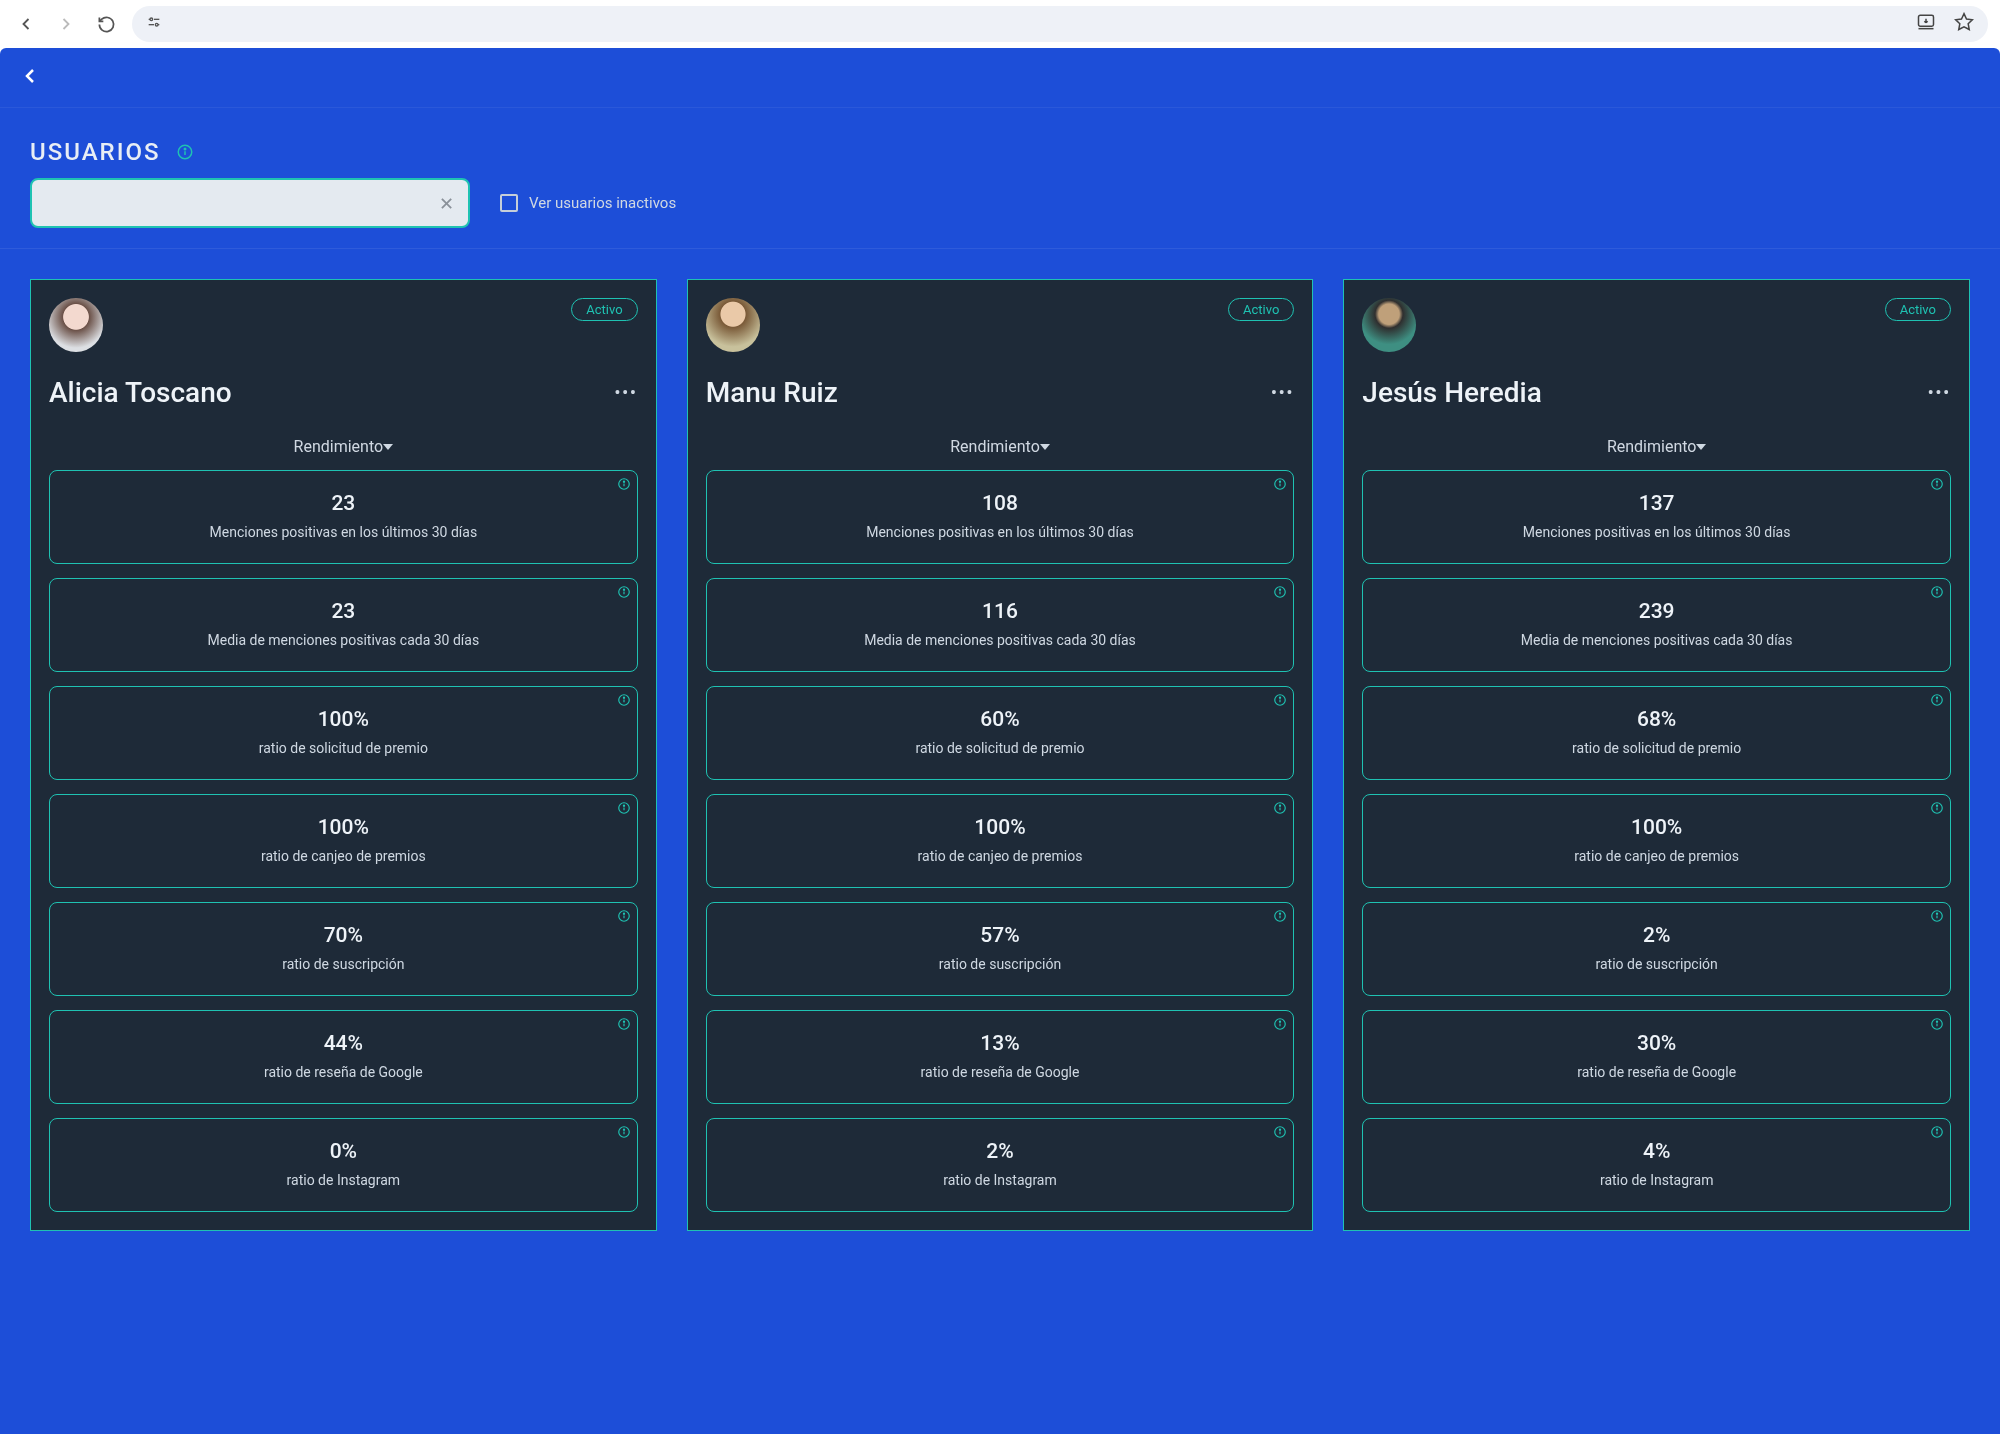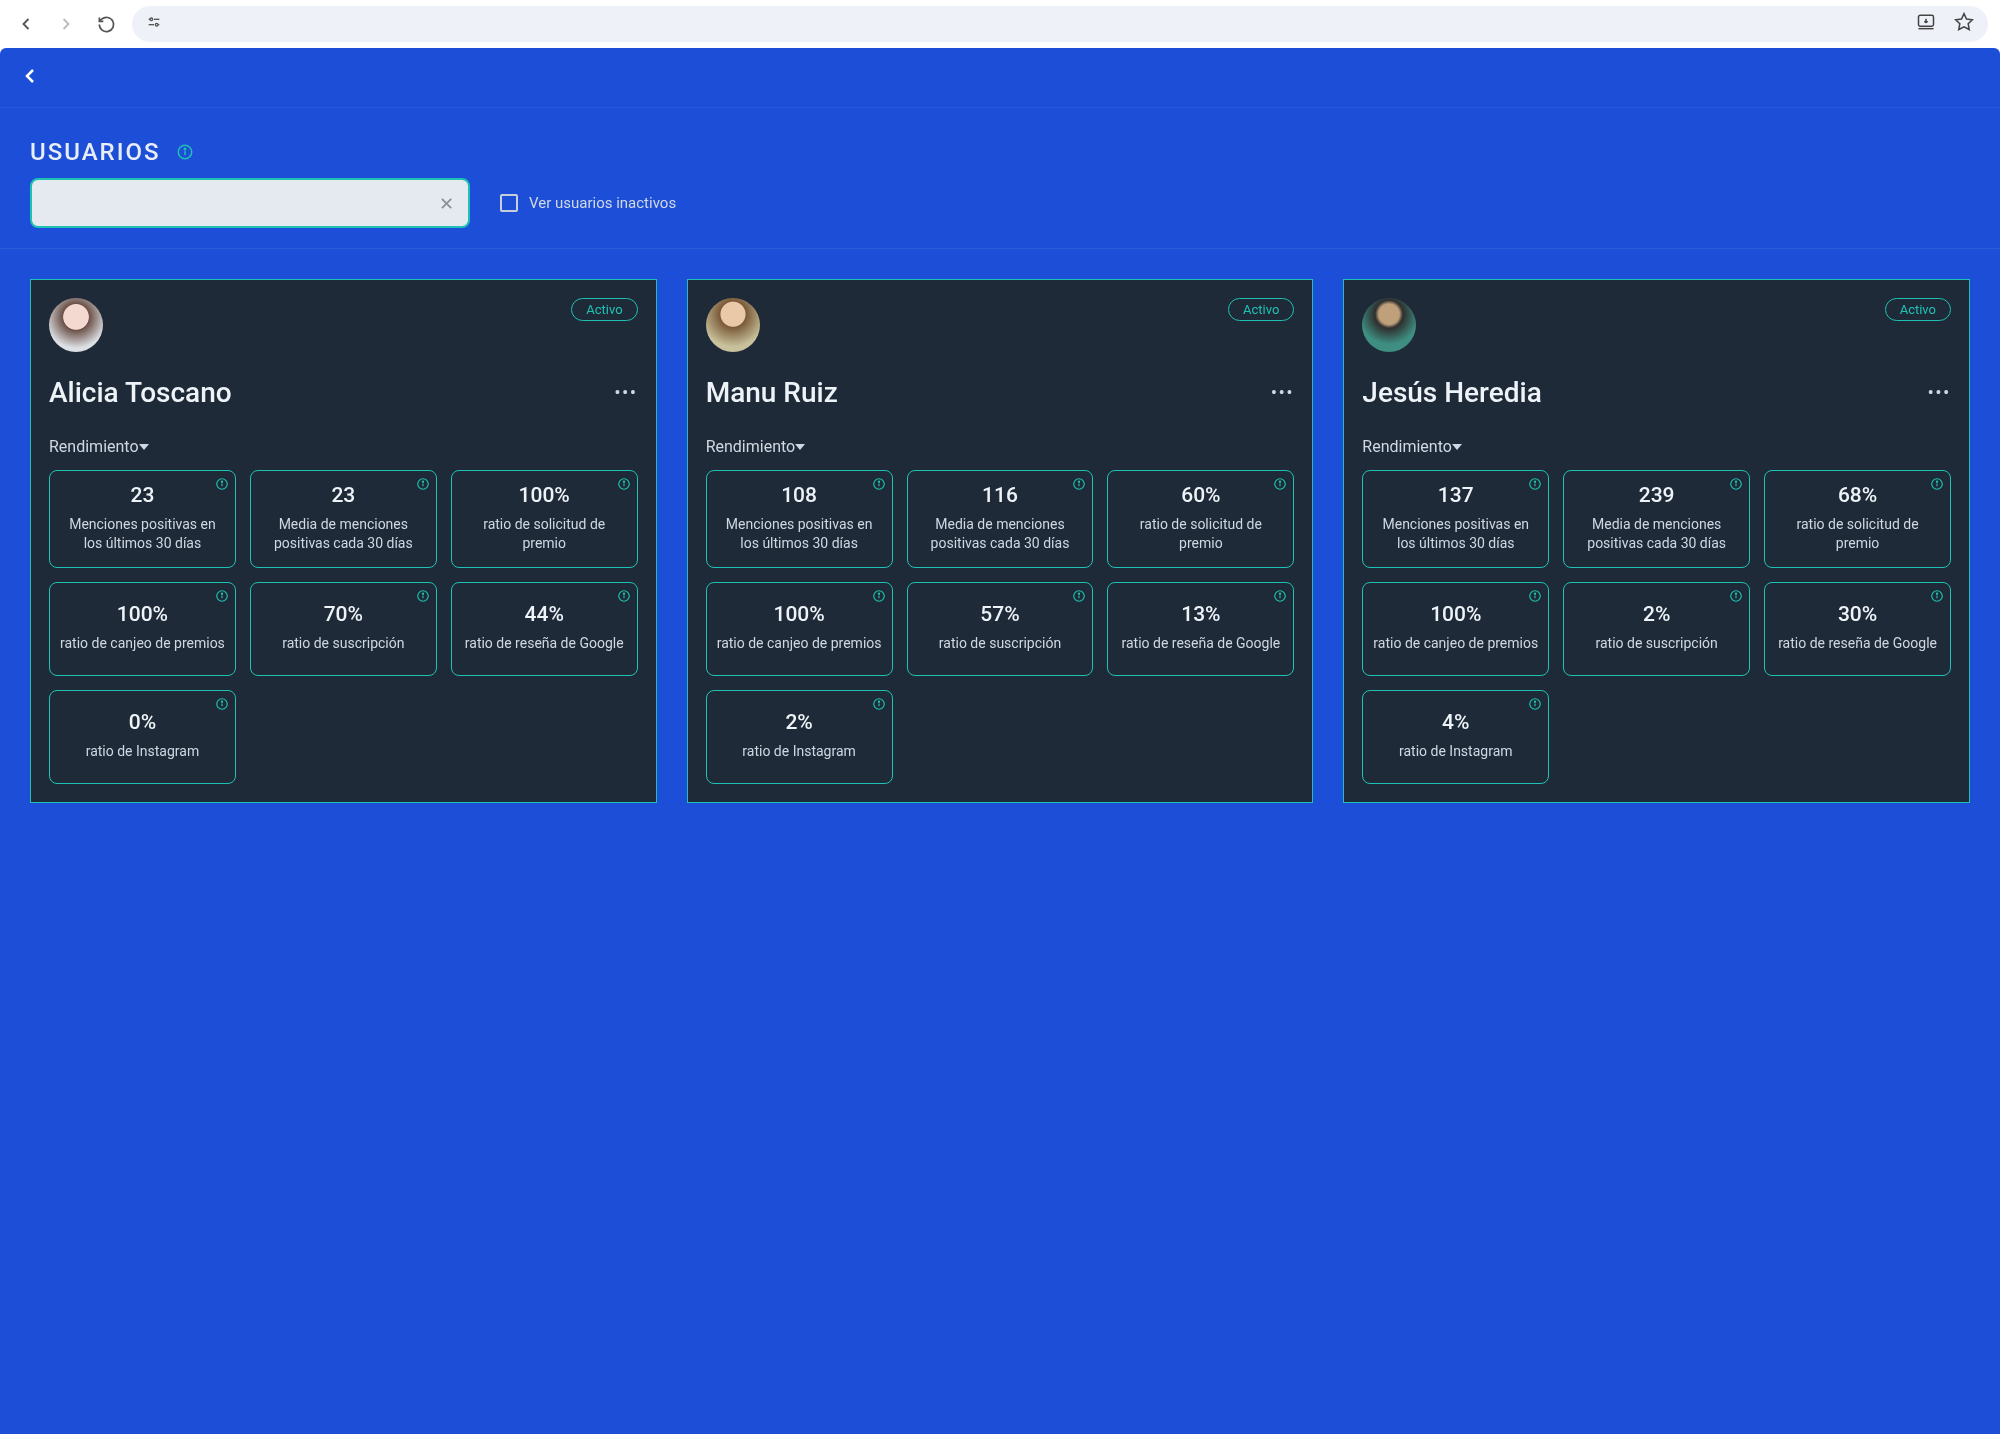--- a/index.html
+++ b/index.html
@@ -150,38 +150,38 @@
       margin-top: 24px;
     }
     .user-name {
       font-size: 28px;
       font-weight: 500;
       color: #eef3f8;
     }
     .more-dots { cursor: pointer; color: #cfd8e2; letter-spacing: 2px; font-weight: bold; }
     .section-select {
       display: flex;
-      justify-content: flex-start;
+      justify-content: center;
       align-items: center;
       margin-top: 28px;
       margin-bottom: 14px;
       font-size: 16px;
       color: #d0d8e2;
       cursor: pointer;
     }
     .caret-down {
       width: 0; height: 0;
       border-left: 5px solid transparent;
       border-right: 5px solid transparent;
       border-top: 6px solid #cfd8e2;
     }
 
     .metrics-grid {
       display: grid;
-      grid-template-columns: 1fr 1fr 1fr;
+      grid-template-columns: 1fr;
       gap: 14px;
     }
     .metric-box {
       border: 1px solid #1fc2b2;
       border-radius: 8px;
       padding: 12px 10px 14px;
       text-align: center;
       position: relative;
       min-height: 94px;
       display: flex;

